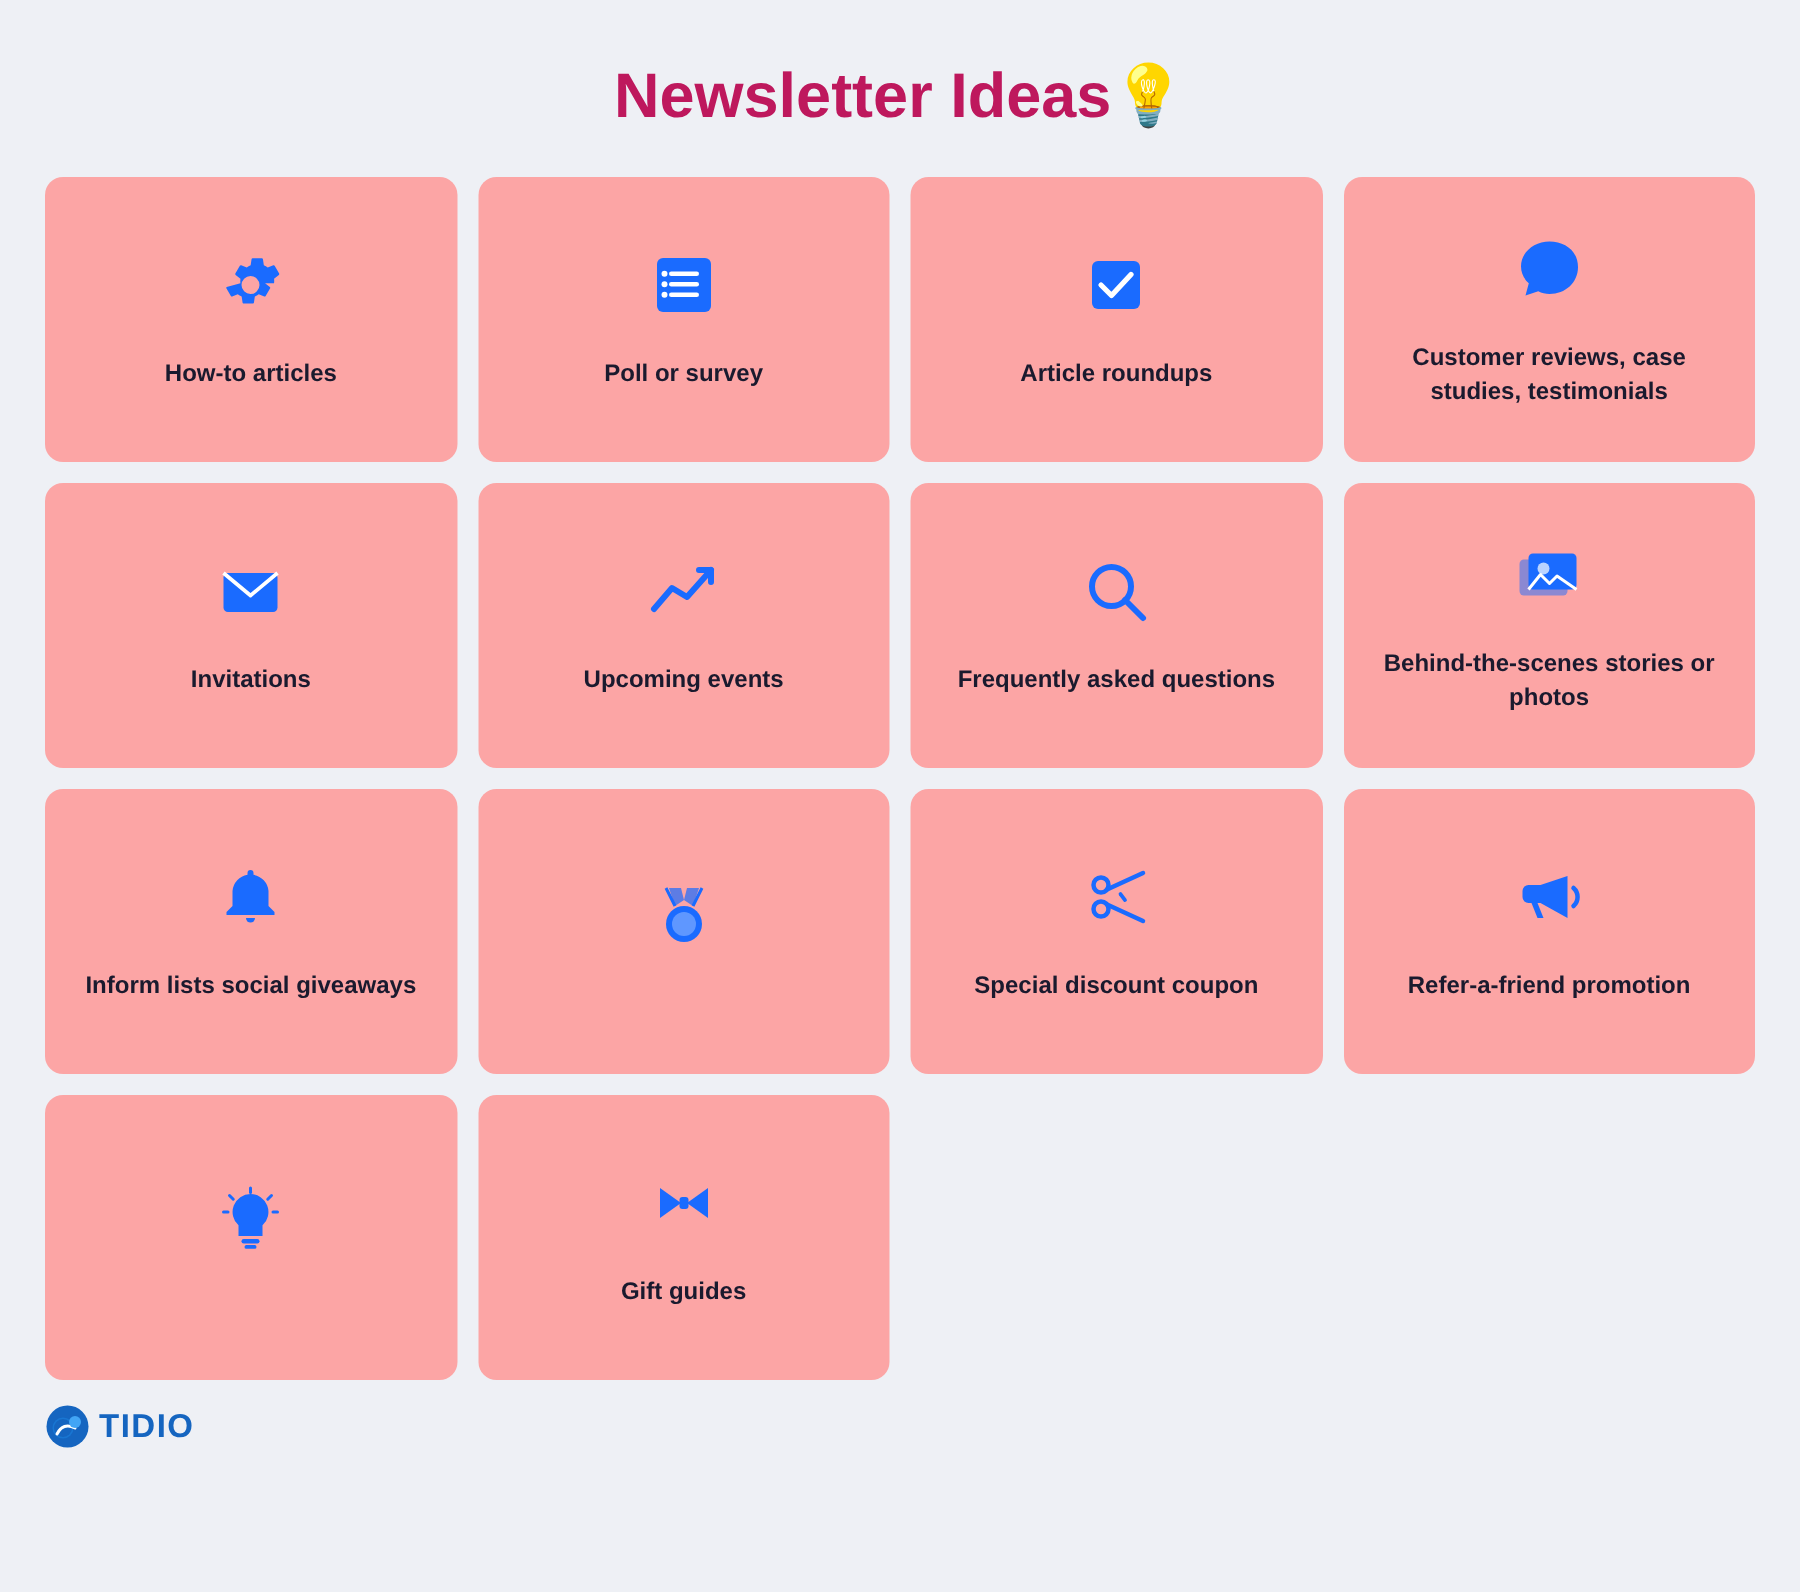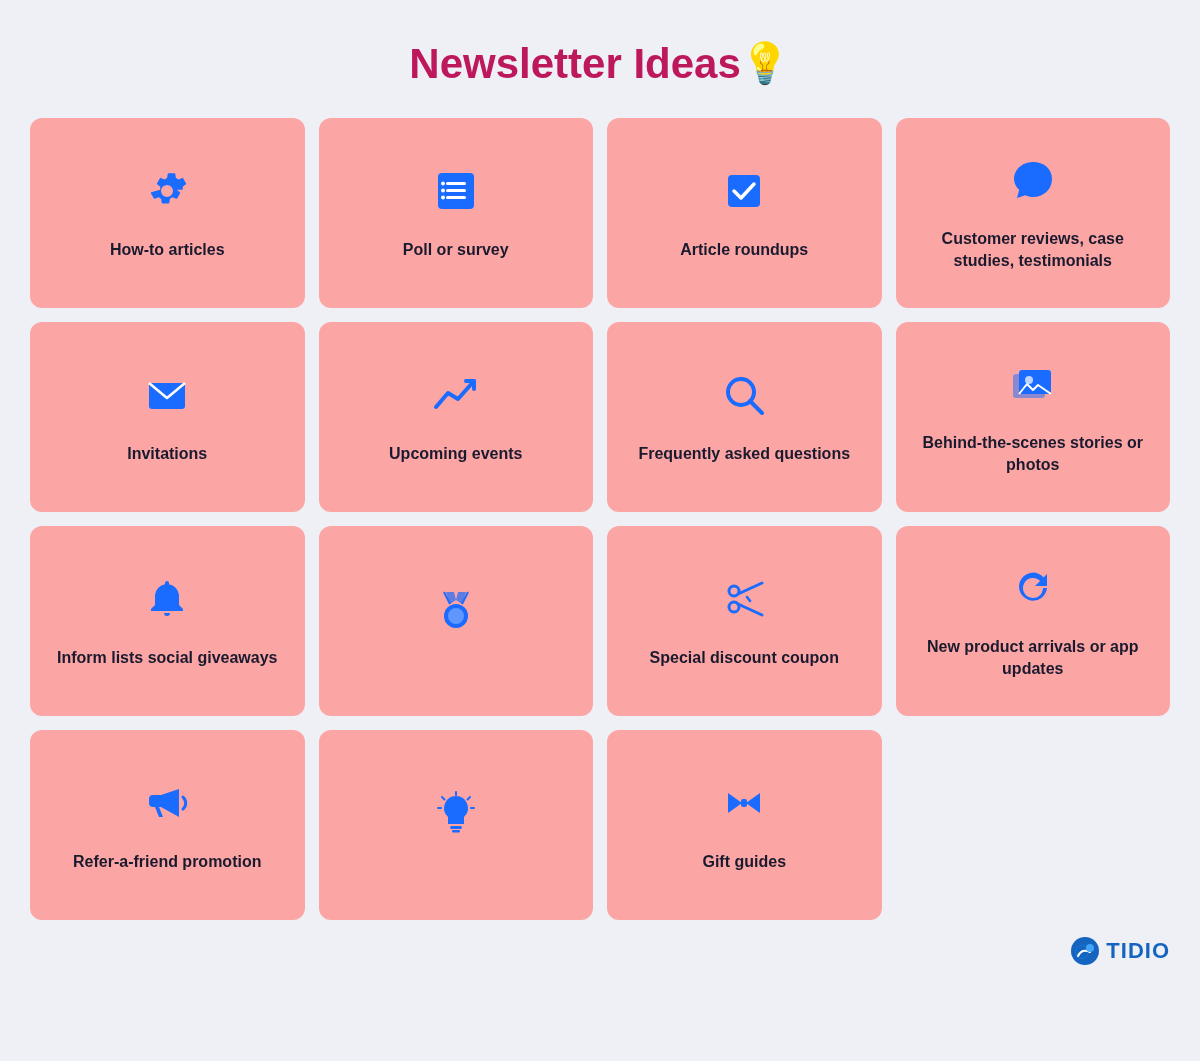--- a/index.html
+++ b/index.html
@@ -55,21 +55,20 @@
     }
     .card-label {
       font-size: 16px;
       font-weight: 600;
       color: #1a1a2e;
       line-height: 1.4;
     }
     .brand-footer {
       display: flex;
       align-items: center;
-      justify-content: flex-end;
       width: 100%;
       max-width: 1140px;
       margin-top: 16px;
       gap: 6px;
     }
     .brand-logo {
       display: flex;
       align-items: center;
       gap: 6px;
     }
@@ -171,26 +170,20 @@
     </div>
     <div class="card">
       <div class="card-icon"><svg viewBox="0 0 48 48" fill="none" xmlns="http://www.w3.org/2000/svg">
     <circle cx="14" cy="16" r="5" stroke="#1a6bff" stroke-width="3" fill="none"></circle>
     <circle cx="14" cy="32" r="5" stroke="#1a6bff" stroke-width="3" fill="none"></circle>
     <line x1="18" y1="19" x2="42" y2="8" stroke="#1a6bff" stroke-width="3" stroke-linecap="round"></line>
     <line x1="18" y1="29" x2="42" y2="40" stroke="#1a6bff" stroke-width="3" stroke-linecap="round"></line>
     <line x1="27" y1="22" x2="30" y2="26" stroke="#1a6bff" stroke-width="2.5" stroke-linecap="round"></line>
   </svg></div>
       <span class="card-label">Special discount coupon</span>
-    </div>
-    <div class="card">
-      <div class="card-icon"><svg viewBox="0 0 48 48" fill="#1a6bff" xmlns="http://www.w3.org/2000/svg">
-    <path d="M34.6 13.4A14 14 0 1 0 38 24h-4a10 10 0 1 1-2.9-7.1L26 22h12V10l-3.4 3.4z"></path>
-  </svg></div>
-      <span class="card-label">New product arrivals or app updates</span>
     </div>
     <div class="card">
       <div class="card-icon"><svg viewBox="0 0 48 48" fill="#1a6bff" xmlns="http://www.w3.org/2000/svg">
     <path d="M36 10v28L18 28H10a4 4 0 0 1-4-4v-4a4 4 0 0 1 4-4h8L36 10z"></path>
     <path d="M12 28l4 10h4l-4-10z" fill="#1a6bff"></path>
     <path d="M40 18a8 8 0 0 1 0 12" stroke="#1a6bff" stroke-width="3" fill="none" stroke-linecap="round"></path>
   </svg></div>
       <span class="card-label">Refer-a-friend promotion</span>
     </div>
     <div class="card">

